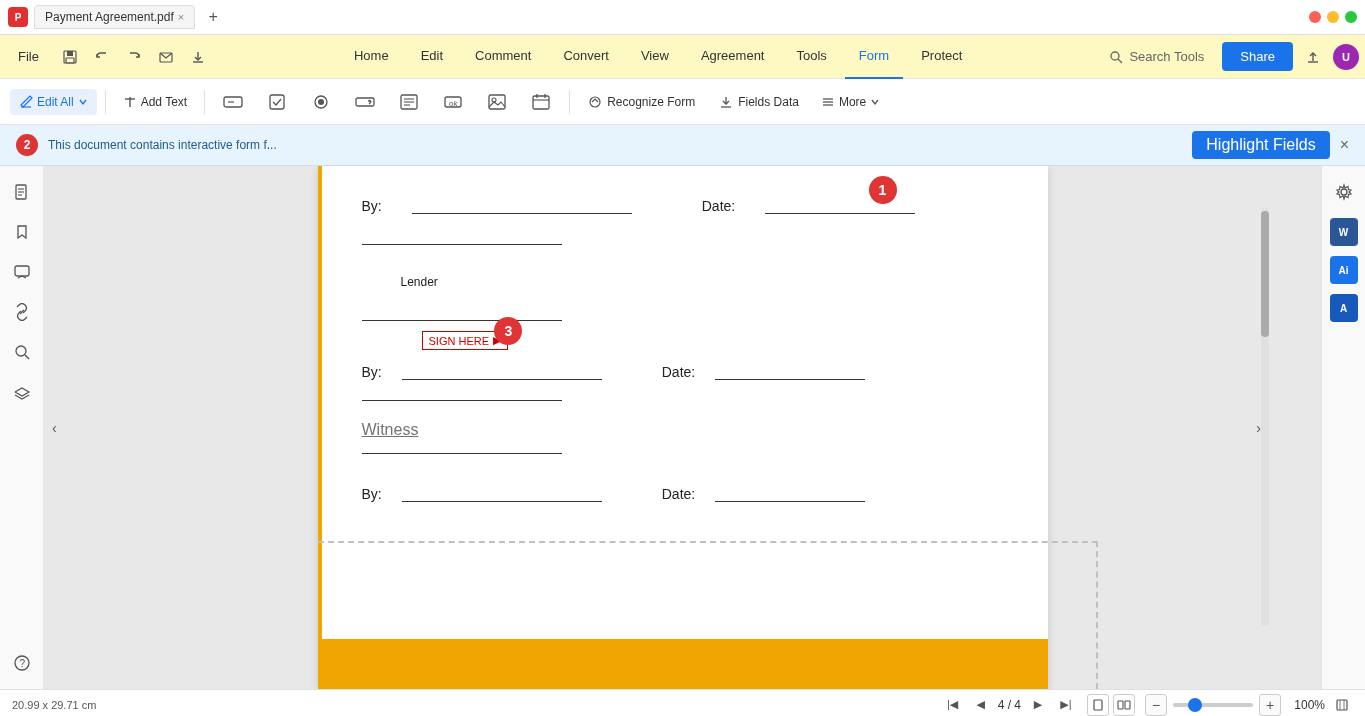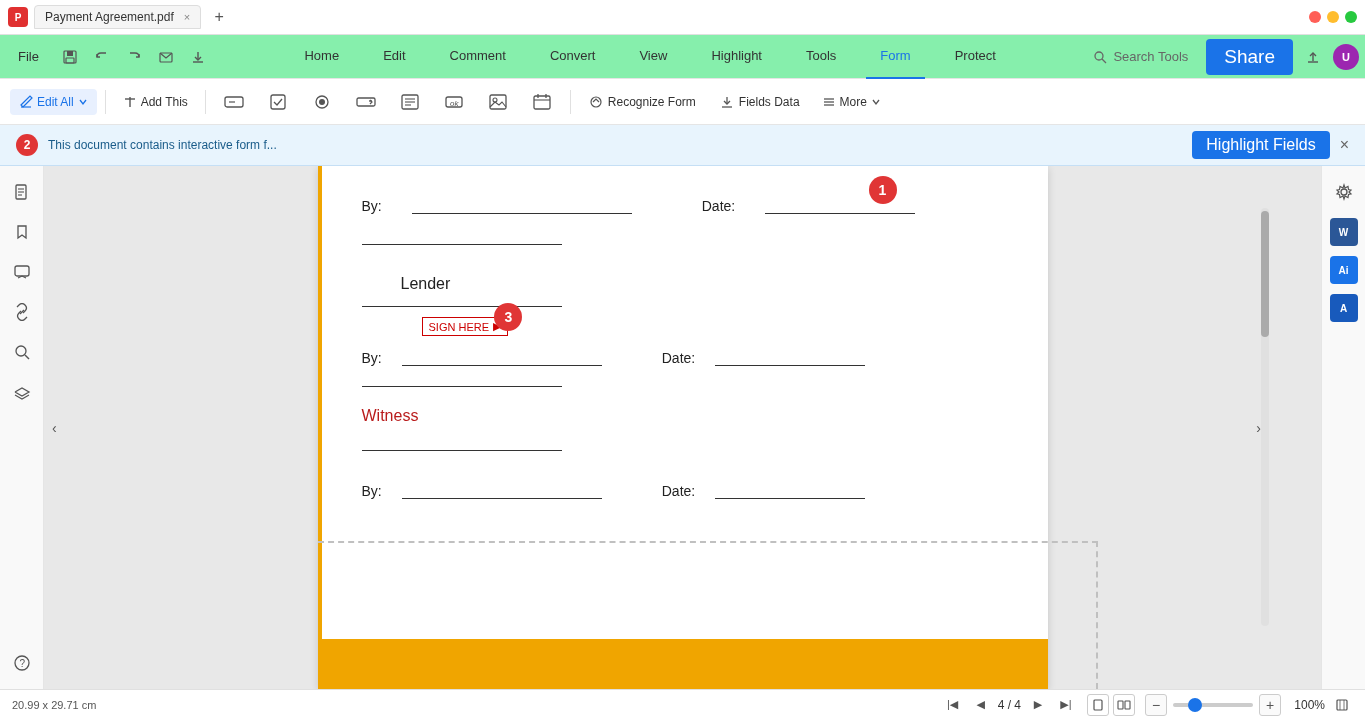--- a/index.html
+++ b/index.html
@@ -5,43 +5,43 @@
     * { box-sizing: border-box; margin: 0; padding: 0; }
     body { font-family: -apple-system, BlinkMacSystemFont, 'Segoe UI', Arial, sans-serif; font-size: 13px; background: #f0f0f0; overflow: hidden; height: 716px; width: 1365px; }
 
     
     .title-bar {
       display: flex; align-items: center; height: 35px; background: #fff; padding: 0 8px;
       border-bottom: 1px solid #e0e0e0;
     }
     .title-bar-left { display: flex; align-items: center; gap: 6px; }
     .app-icon { width: 20px; height: 20px; background: #e03030; border-radius: 4px; display: flex; align-items: center; justify-content: center; color: #fff; font-size: 10px; font-weight: bold; }
-    .tab { display: flex; align-items: center; background: #f5f5f5; border: 1px solid #ddd; border-radius: 4px 4px 0 0; padding: 4px 10px; font-size: 12px; color: #333; gap: 10px; }
+    .tab { display: flex; align-items: center; background: #f5f5f5; border: 1px solid #ddd; border-radius: 4px 4px 0 0; padding: 4px 10px; font-size: 12px; color: #333; gap: 4px; }
     .tab .close-icon { color: #888; cursor: pointer; font-size: 11px; }
     .new-tab { width: 24px; height: 24px; display: flex; align-items: center; justify-content: center; font-size: 16px; color: #555; cursor: pointer; border-radius: 4px; }
     .title-bar-right { margin-left: auto; display: flex; align-items: center; gap: 6px; }
     .win-btn { width: 12px; height: 12px; border-radius: 50%; cursor: pointer; }
     .win-min { background: #ffbd2e; }
     .win-max { background: #27c93f; }
     .win-close { background: #ff5f57; }
     .window-controls { display: flex; gap: 6px; margin-left: 8px; }
 
     
     .menu-bar {
-      display: flex; align-items: center; height: 44px; background: #86efac;
+      display: flex; align-items: center; height: 44px; background: #fef9c3;
       border-bottom: 1px solid #e5e5e5; padding: 0 6px;
     }
     .menu-file { padding: 6px 12px; font-size: 13px; color: #333; cursor: pointer; font-weight: 500; }
     .menu-bar-actions { display: flex; align-items: center; gap: 2px; margin-left: 4px; margin-right: 4px; }
     .menu-bar-action-btn { width: 30px; height: 30px; display: flex; align-items: center; justify-content: center; border-radius: 4px; cursor: pointer; color: #555; font-size: 14px; }
-    .menu-nav-items { display: flex; align-items: center; flex: 1; justify-content: center; gap: 16px; }
+    .menu-nav-items { display: flex; align-items: center; flex: 1; justify-content: center; gap: 4px; }
     .nav-item { padding: 8px 14px; font-size: 13px; color: #333; cursor: pointer; border-bottom: 2px solid transparent; height: 44px; display: flex; align-items: center; }
     .nav-item.active { color: #1a73e8; border-bottom: 2px solid #1a73e8; font-weight: 500; }
     .nav-search { display: flex; align-items: center; gap: 6px; padding: 4px 10px; color: #666; font-size: 13px; cursor: pointer; }
-    .share-btn { background: #1a73e8; color: #fff; border: none; border-radius: 4px; padding: 7px 18px; font-size: 19px; cursor: pointer; font-weight: 500; margin-left: 8px; }
+    .share-btn { background: #1a73e8; color: #fff; border: none; border-radius: 4px; padding: 7px 18px; font-size: 13px; cursor: pointer; font-weight: 500; margin-left: 8px; }
     .header-right-icons { display: flex; align-items: center; gap: 6px; margin-left: 6px; }
     .header-icon-btn { width: 28px; height: 28px; display: flex; align-items: center; justify-content: center; color: #555; cursor: pointer; font-size: 13px; border-radius: 4px; }
 
     
     .toolbar {
       display: flex; align-items: center; height: 46px; background: #fff;
       border-bottom: 1px solid #e5e5e5; padding: 0 10px; gap: 4px;
     }
     .toolbar-btn { display: flex; align-items: center; gap: 4px; padding: 5px 8px; border-radius: 4px; cursor: pointer; font-size: 12px; color: #333; border: 1px solid transparent; }
     .toolbar-btn.active { background: #e8f0fe; color: #1a73e8; }
@@ -168,21 +168,21 @@
     <div class="nav-item">
         <span>Comment</span>
       </div>
     <div class="nav-item">
         <span>Convert</span>
       </div>
     <div class="nav-item">
         <span>View</span>
       </div>
     <div class="nav-item">
-        <span>Highlight</span>
+        <span>Agreement</span>
       </div>
     <div class="nav-item">
         <span>Tools</span>
       </div>
     <div class="nav-item active">
         <span>Form</span>
       </div>
     <div class="nav-item">
         <span>Protect</span>
       </div>
@@ -224,21 +224,21 @@
       </svg>
   </div>
 
   <div class="toolbar-separator"></div>
 
   <div class="toolbar-btn">
     <svg width="14" height="14" viewBox="0 0 14 14" fill="none">
         <line x1="7" y1="2" x2="7" y2="12" stroke="#555" stroke-width="1.4"></line>
         <line x1="2" y1="4" x2="12" y2="4" stroke="#555" stroke-width="1.4"></line>
       </svg>
-    <span>Add This</span>
+    <span>Add Text</span>
   </div>
 
   <div class="toolbar-separator"></div>
 
   <div class="toolbar-btn">
     <div class="form-field-icon">
       <svg width="22" height="22" viewBox="0 0 22 22" fill="none">
           <rect x="2" y="6" width="18" height="10" rx="2" stroke="#555" stroke-width="1.3"></rect>
           <line x1="6" y1="11" x2="12" y2="11" stroke="#555" stroke-width="1.2"></line>
         </svg>
@@ -419,21 +419,21 @@
           <div style="display:flex;align-items:flex-end;gap:30px;margin-bottom:30px;margin-top:10px;">
             <span style="font-size:14px;color:#222;">By:</span>
             <span style="display:inline-block;border-bottom:1px solid #333;width:220px;height:18px;"></span>
             <span style="font-size:14px;color:#222;margin-left:40px;">Date:</span>
             <span style="display:inline-block;border-bottom:1px solid #333;width:150px;height:18px;"></span>
           </div>
 
           <div style="border-bottom:1px solid #333;width:200px;margin-bottom:30px;"></div>
 
           <div>
-            <div style="font-size:16px;color:#222;margin-bottom:13px;padding-left:39px;">Lender</div>
+            <div style="font-size:12px;color:#222;margin-bottom:31px;padding-left:39px;">Lender</div>
 
             
             <div style="border-bottom:1px solid #333;width:200px;margin-bottom:10px;position:relative;"></div>
 
             
             <div style="position:relative;display:inline-block;margin-left:60px;">
               
               <div class="step-badge" style="top:-14px;right:-14px;">3</div>
               
               <div style="display:flex;align-items:center;font-size:11px;color:#cc0000;border:1px solid #cc0000;padding:2px 6px;width:fit-content;margin-bottom:2px;">
@@ -449,21 +449,21 @@
               <span style="display:inline-block;border-bottom:1px solid #333;width:200px;height:18px;"></span>
               <span style="font-size:14px;color:#222;margin-left:40px;">Date:</span>
               <span style="display:inline-block;border-bottom:1px solid #333;width:150px;height:18px;"></span>
             </div>
 
             
             <div style="border-bottom:1px solid #333;width:200px;margin-top:20px;margin-bottom:20px;"></div>
           </div>
 
           <div>
-            <div style="font-size:16px;color:#b91c1c;margin-bottom:25px;">Witness</div>
+            <div style="font-size:16px;color:#737373;margin-bottom:14px;text-decoration:underline;">Witness</div>
 
             <div style="border-bottom:1px solid #333;width:200px;margin-bottom:30px;"></div>
 
             <div style="display:flex;align-items:flex-end;gap:20px;">
               <span style="font-size:14px;color:#222;">By:</span>
               <span style="display:inline-block;border-bottom:1px solid #333;width:200px;height:18px;"></span>
               <span style="font-size:14px;color:#222;margin-left:40px;">Date:</span>
               <span style="display:inline-block;border-bottom:1px solid #333;width:150px;height:18px;"></span>
             </div>
           </div>

